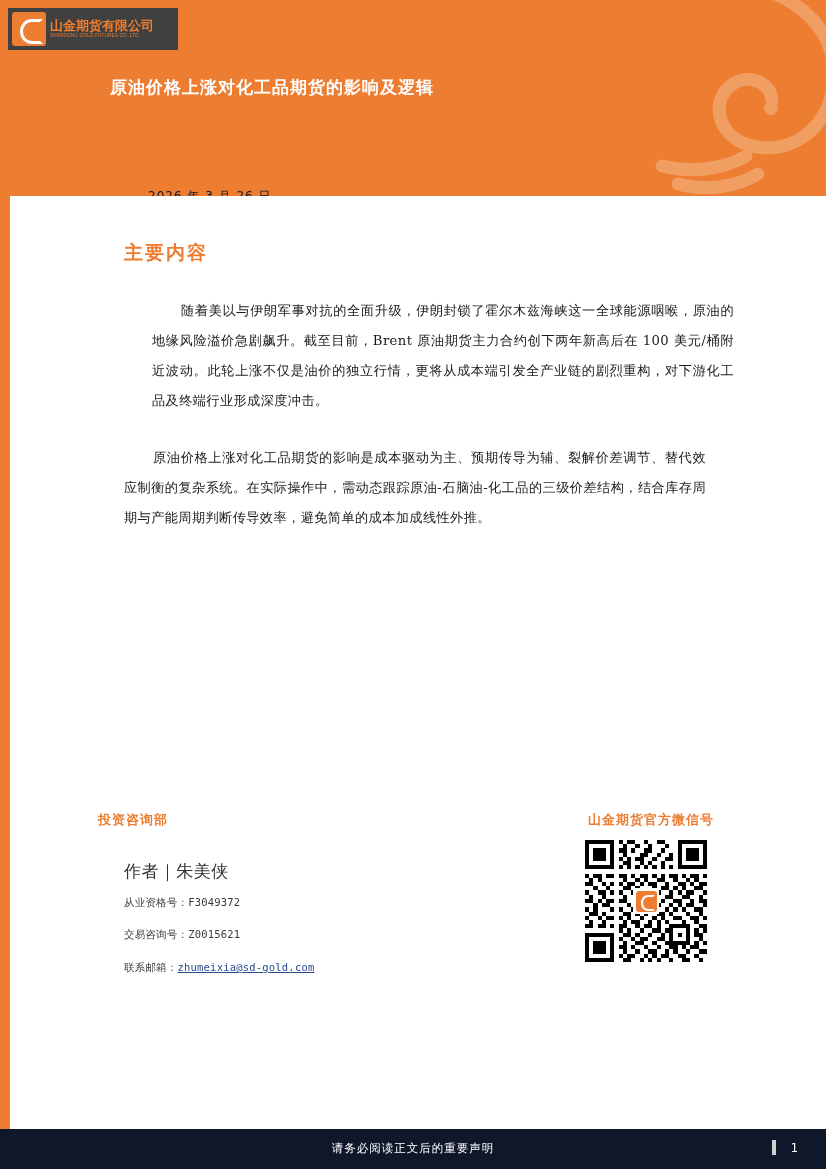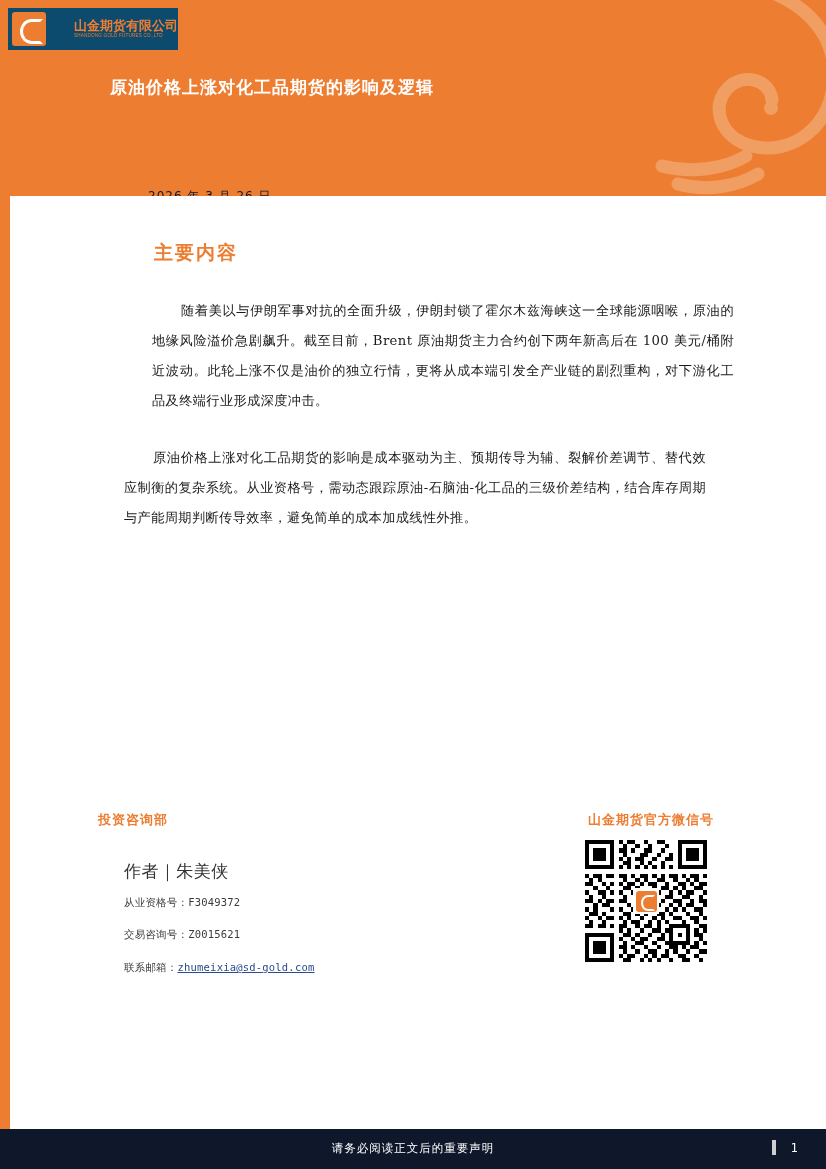--- a/index.html
+++ b/index.html
@@ -42,25 +42,24 @@
     right: -40px; top: -30px;
     width: 300px; height: 230px;
     opacity: 0.55;
   }
 
   
   .logo-box {
     position: absolute;
     left: 8px; top: 8px;
     width: 170px; height: 42px;
-    background: #0c4a6e;
+    background: #404040;
     display: flex;
     align-items: center;
     padding-left: 4px;
-    justify-content: space-between;
   }
   .logo-mark {
     width: 34px; height: 34px;
     background: #ED7D31;
     border-radius: 3px;
     position: relative;
     flex: 0 0 auto;
     margin-right: 4px;
   }
   .logo-mark::after {
@@ -110,21 +109,20 @@
 
   
   .section-title {
     position: absolute;
     left: 124px; top: 240px;
     font-size: 19px;
     font-weight: bold;
     color: #ED7D31;
     letter-spacing: 2px;
     font-family: "DejaVu Sans", sans-serif;
-    margin-left: 30px;
   }
 
   .body-text {
     position: absolute;
     left: 124px;
     width: 582px;
     font-size: 13.2px;
     color: #1a1a1a;
     line-height: 30px;
     text-align: justify;
@@ -271,21 +269,21 @@
       </div>
     </div>
 
     <div class="doc-title">原油价格上涨对化工品期货的影响及逻辑</div>
     <div class="doc-date">2026 年 3 月 26 日</div>
   </div>
 
   <div class="section-title">主要内容</div>
 
   <div class="body-text para1">随着美以与伊朗军事对抗的全面升级，伊朗封锁了霍尔木兹海峡这一全球能源咽喉，原油的地缘风险溢价急剧飙升。截至目前，Brent 原油期货主力合约创下两年新高后在 100 美元/桶附近波动。此轮上涨不仅是油价的独立行情，更将从成本端引发全产业链的剧烈重构，对下游化工品及终端行业形成深度冲击。</div>
-  <div class="body-text para2">原油价格上涨对化工品期货的影响是成本驱动为主、预期传导为辅、裂解价差调节、替代效应制衡的复杂系统。从业资格号，需动态跟踪原油-石脑油-化工品的三级价差结构，结合库存周期与产能周期判断传导效率，避免简单的成本加成线性外推。</div>
+  <div class="body-text para2">原油价格上涨对化工品期货的影响是成本驱动为主、预期传导为辅、裂解价差调节、替代效应制衡的复杂系统。在实际操作中，需动态跟踪原油-石脑油-化工品的三级价差结构，结合库存周期与产能周期判断传导效率，避免简单的成本加成线性外推。</div>
 
   <div class="dept-title">投资咨询部</div>
   <div class="author-line">作者｜朱美侠</div>
   <div class="meta-line meta-1">从业资格号：F3049372</div>
   <div class="meta-line meta-2">交易咨询号：Z0015621</div>
   <div class="meta-line meta-3">
     <span>联系邮箱：</span><a class="mail-link" href="#">zhumeixia@sd-gold.com</a>
   </div>
 
   <div class="wechat-title">山金期货官方微信号</div>

